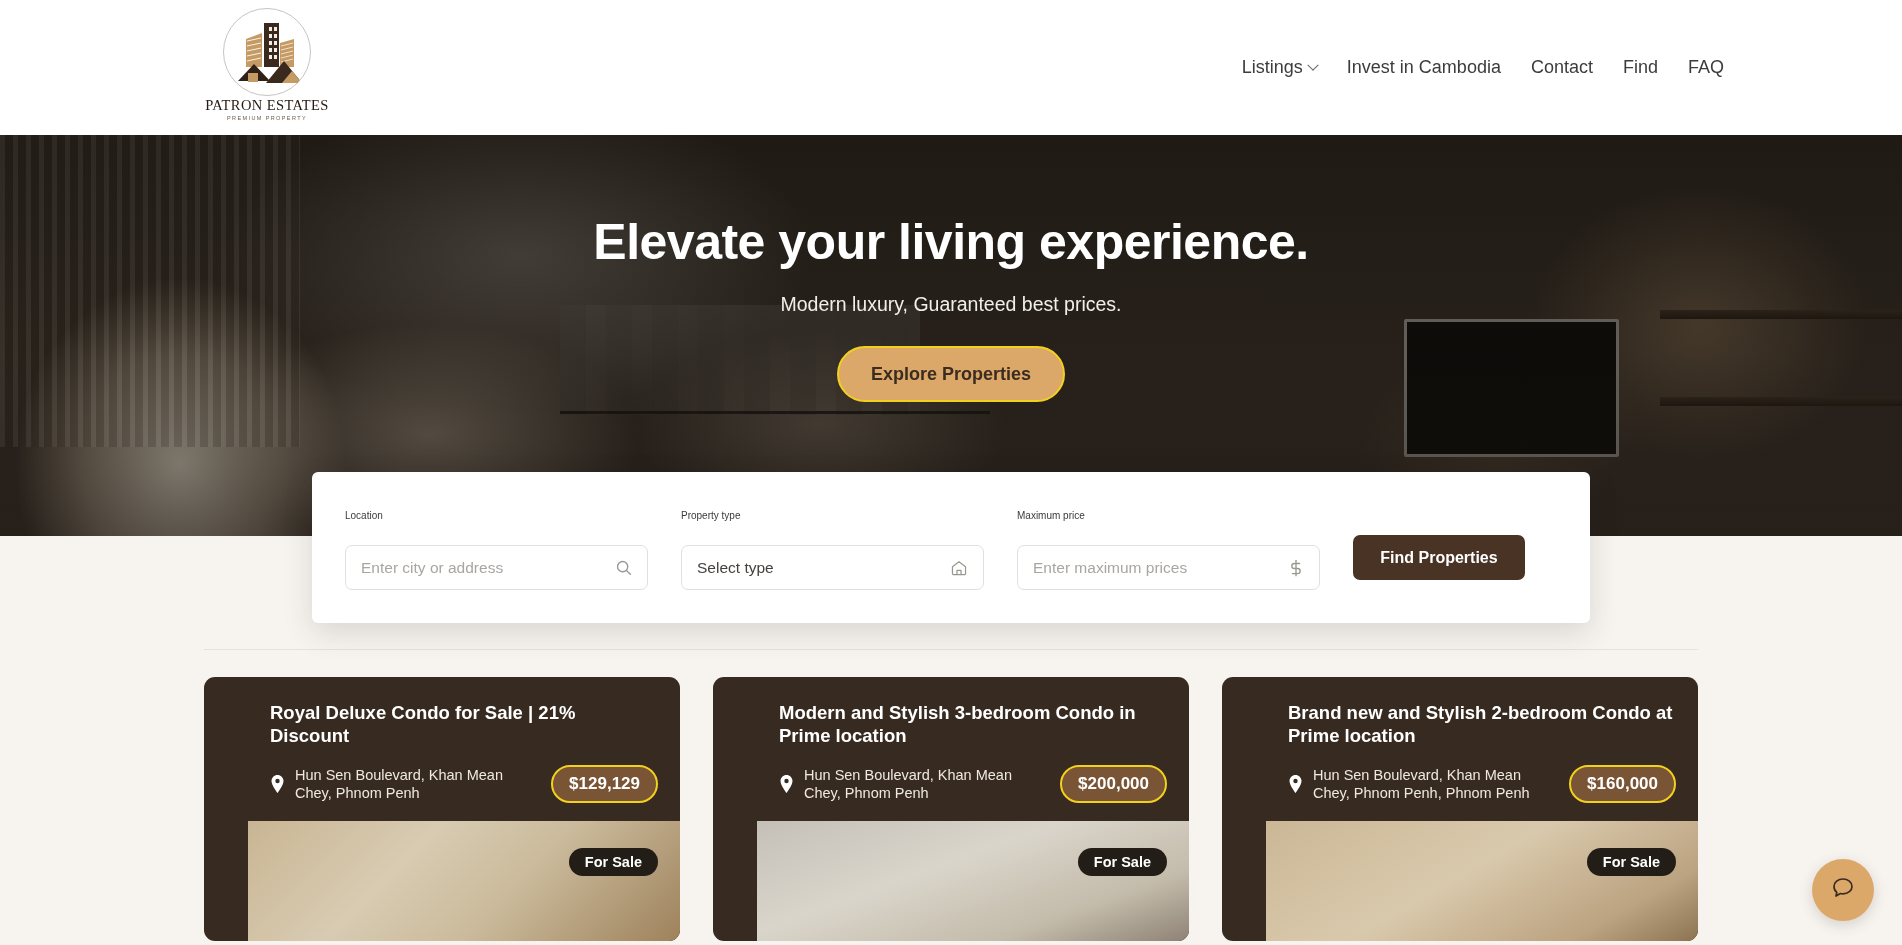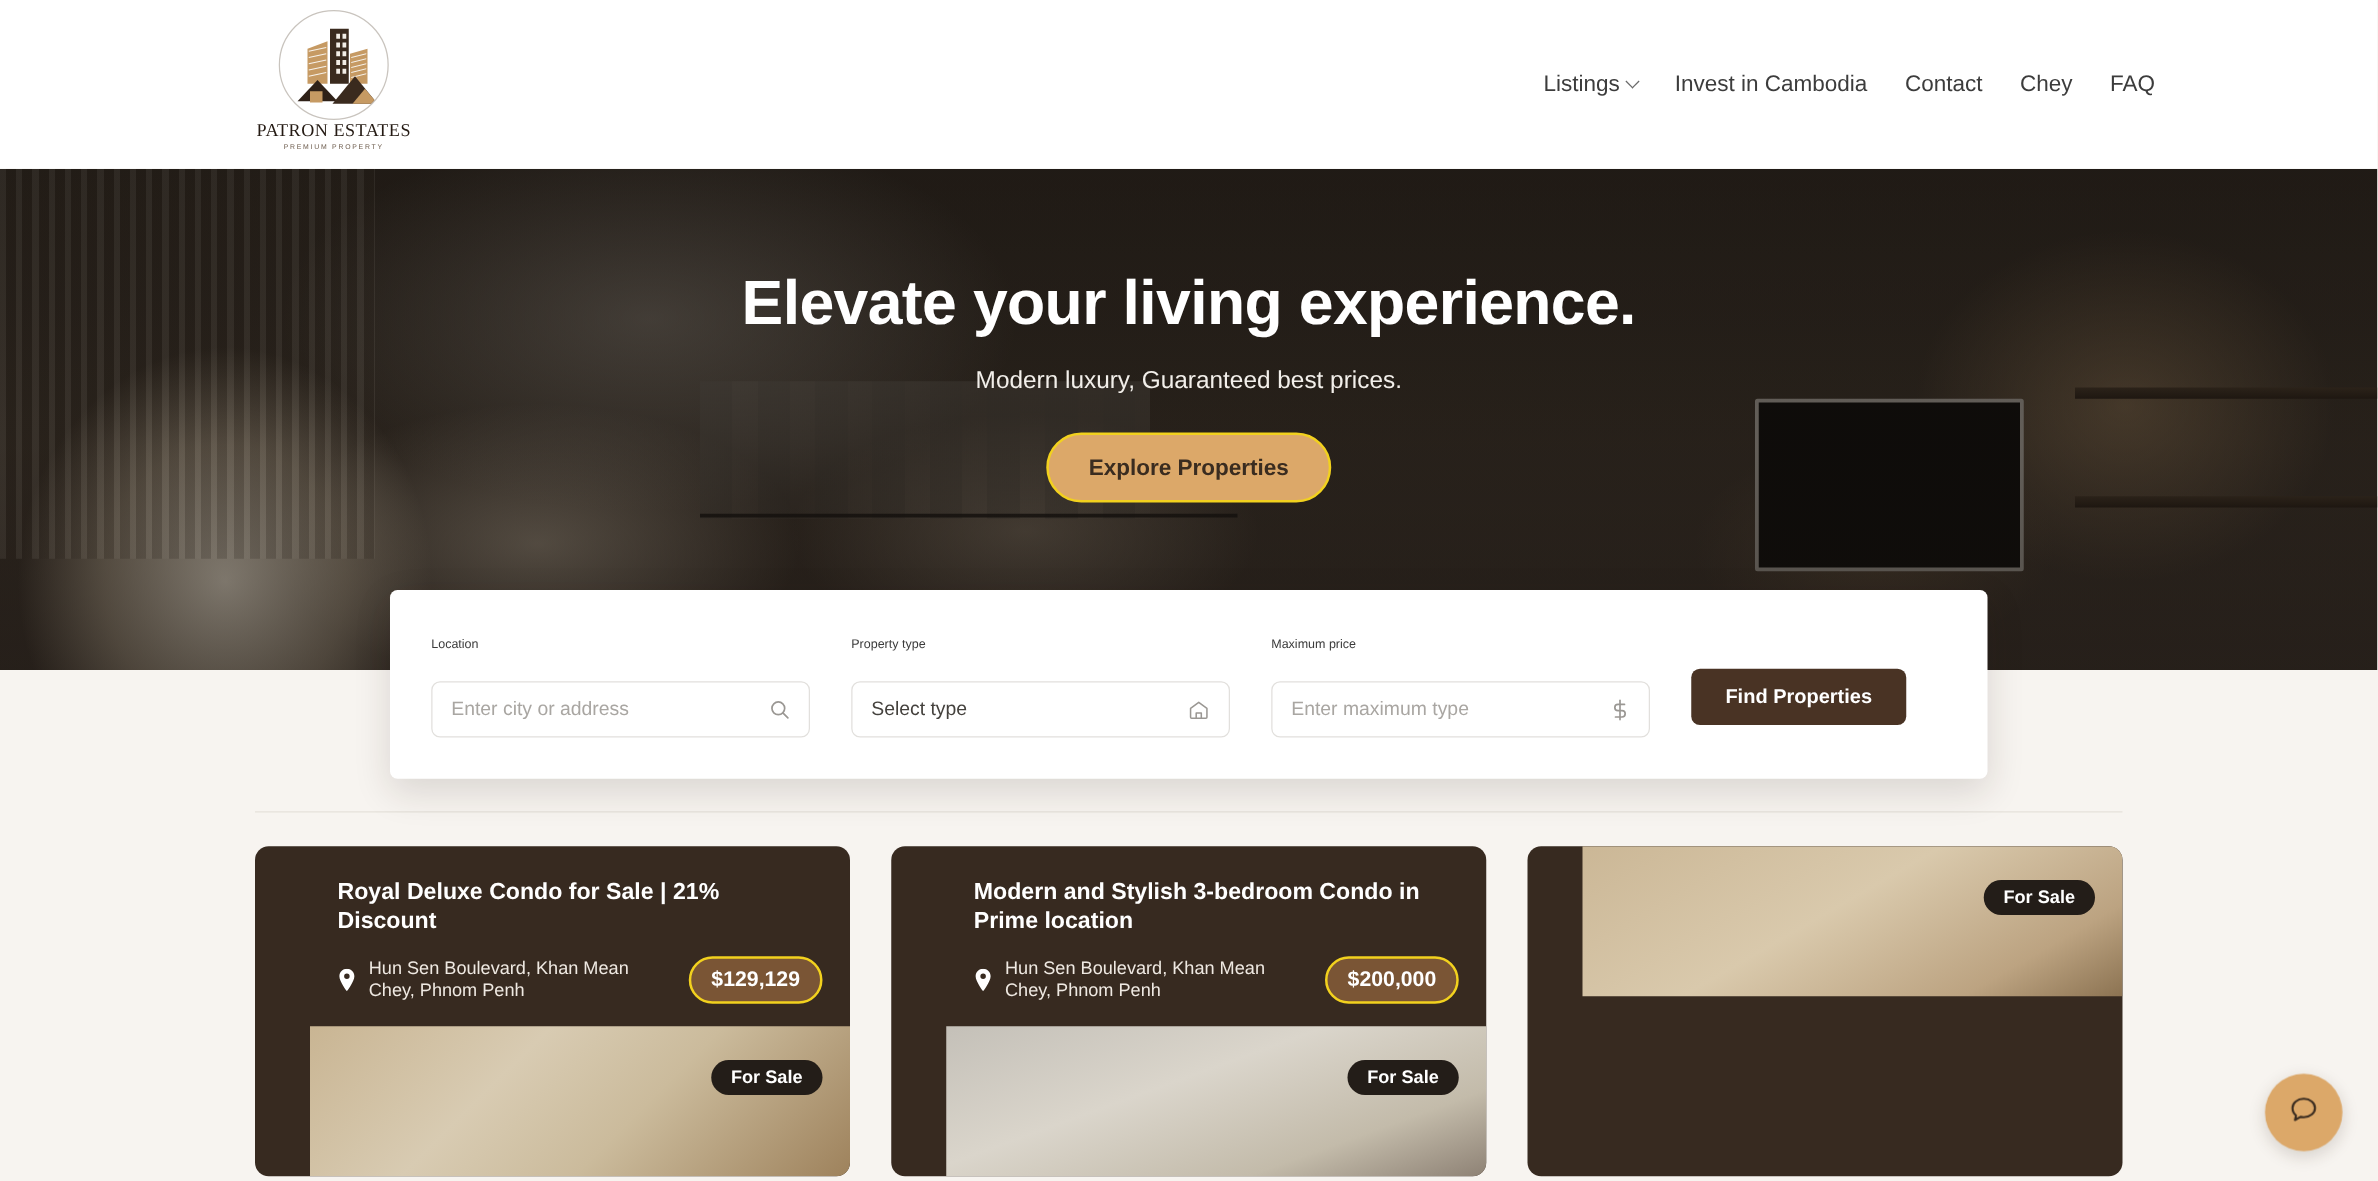--- a/index.html
+++ b/index.html
@@ -366,21 +366,21 @@
     <div class="logo-sub">PREMIUM PROPERTY</div>
   </div>
 
   <nav class="nav">
     <div class="nav-item">
       <span>Listings</span>
       <span class="chev"></span>
     </div>
     <div class="nav-item">Invest in Cambodia</div>
     <div class="nav-item">Contact</div>
-    <div class="nav-item">Chey</div>
+    <div class="nav-item">Find</div>
     <div class="nav-item">FAQ</div>
   </nav>
 </div>
 
 <section class="hero">
   <div class="hero-bg"></div>
   <div class="curtain"></div>
   <div class="skyline"></div>
   <div class="railing"></div>
   <div class="shelf s1"></div>
@@ -420,21 +420,21 @@
           <path d="M3 9.5 11 3.5l8 6V18a1 1 0 0 1-1 1H4a1 1 0 0 1-1-1z"></path>
           <path d="M8.5 19v-5h5v5"></path>
         </svg>
       </span>
     </div>
   </div>
 
   <div class="field">
     <div class="field-label">Maximum price</div>
     <div class="field-box">
-      <span class="ph">Enter maximum type</span>
+      <span class="ph">Enter maximum prices</span>
       <span class="ficon">
         <svg width="16" height="18" viewBox="0 0 16 20" fill="none" stroke="currentColor" stroke-width="1.5" stroke-linecap="round">
           <line x1="8" y1="1.5" x2="8" y2="18.5"></line>
           <path d="M12 5H6.2a2.8 2.8 0 0 0 0 5.6h3.6a2.8 2.8 0 0 1 0 5.6H4"></path>
         </svg>
       </span>
     </div>
   </div>
 
   <button class="find-btn">Find Properties</button>
@@ -476,20 +476,32 @@
           <span class="card-addr">Hun Sen Boulevard, Khan Mean Chey, Phnom Penh</span>
           <span class="price">$200,000</span>
         </div>
       </div>
       <div class="card-img i2">
         <span class="for-sale">For Sale</span>
       </div>
     </div>
 
     <div class="card">
+      <div class="card-head">
+        <div class="card-title">Brand new and Stylish 2-bedroom Condo at Prime location</div>
+        <div class="card-meta">
+          <span class="pin">
+            <svg width="15" height="18" viewBox="0 0 14 18" fill="currentColor">
+              <path d="M7 0C3.7 0 1 2.7 1 6c0 4.3 6 12 6 12s6-7.7 6-12c0-3.3-2.7-6-6-6zm0 8.2A2.2 2.2 0 1 1 7 3.8a2.2 2.2 0 0 1 0 4.4z"></path>
+            </svg>
+          </span>
+          <span class="card-addr">Hun Sen Boulevard, Khan Mean Chey, Phnom Penh, Phnom Penh</span>
+          <span class="price">$160,000</span>
+        </div>
+      </div>
       <div class="card-img i3">
         <span class="for-sale">For Sale</span>
       </div>
     </div>
 
   </div>
 </section>
 
 <div class="chat-fab">
   <span>

